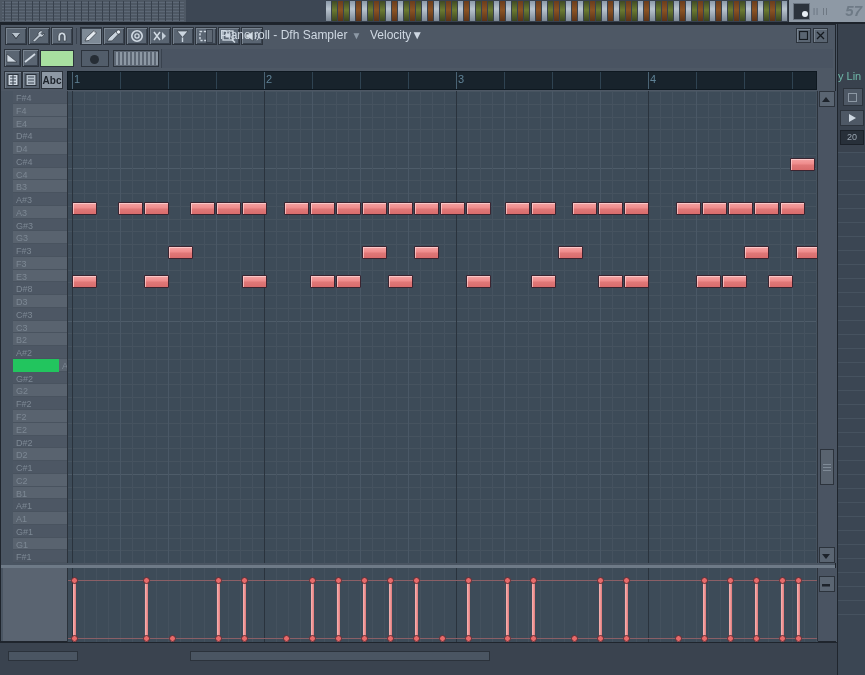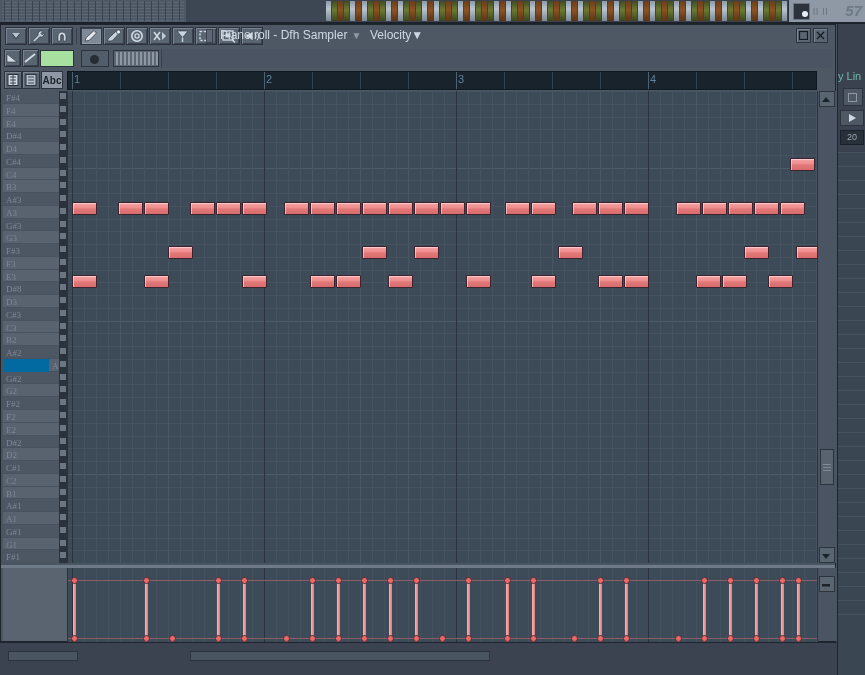--- a/index.html
+++ b/index.html
@@ -53,21 +53,21 @@
   .rulerrow{position:absolute;left:0;top:44px;width:834px;height:22px;background:#4e5865;}
   .rbtn{position:absolute;top:2px;width:18px;height:18px;background:#5a6572;border:1px solid #2c333c;box-sizing:border-box;box-shadow:inset 1px 1px 0 #78838f;}
   .abcbtn{position:absolute;left:40px;top:2px;width:22px;height:18px;background:#8e99a5;border:1px solid #2c333c;box-sizing:border-box;font-size:10px;color:#1d232b;text-align:center;line-height:17px;font-weight:bold;}
   .ruler{position:absolute;left:66px;top:2px;width:750px;height:19px;background:#18232c;border:1px solid #0e1820;box-sizing:border-box;overflow:hidden;}
   .ruler .bt{position:absolute;top:0;bottom:0;width:1px;background:#2f4352;}
   .ruler .bar{position:absolute;top:0;bottom:0;width:1px;background:#4a6374;}
   .ruler .lbl{position:absolute;top:1px;font-size:11px;color:#5f8296;font-family:"Liberation Sans",sans-serif;}
   .playhead{position:absolute;left:66px;top:44px;width:9px;height:9px;}
 
   
-  .keys{position:absolute;left:2px;top:66px;width:64px;height:472px;background:#0369a1;overflow:hidden;font-family:Liberation Serif, serif;}
+  .keys{position:absolute;left:12px;top:66px;width:64px;height:472px;background:#22c55e;overflow:hidden;}
   .key{position:absolute;left:0;width:64px;height:14.7px;box-sizing:border-box;border-bottom:1px solid #49535f;}
   .key.blk{background:#4d5764;}
   .key.wht{background:#59636f;}
   .key span{position:absolute;left:3px;top:1px;font-size:9px;color:#7d8894;line-height:12px;}
   .keyedge{position:absolute;left:56px;top:0;width:8px;height:100%;background:#2b323b;}
   .keyedge i{position:absolute;left:1px;width:6px;height:6px;background:#6c7682;}
 
   .gridwrap{position:absolute;left:66px;top:66px;width:750px;height:472px;background:#3d4b58;overflow:hidden;border-left:1px solid #2b323b;}
   .gl-h{position:absolute;left:0;right:0;height:1px;background:#46535f;}
   .gl-h.oct{background:#4e5c69;}

